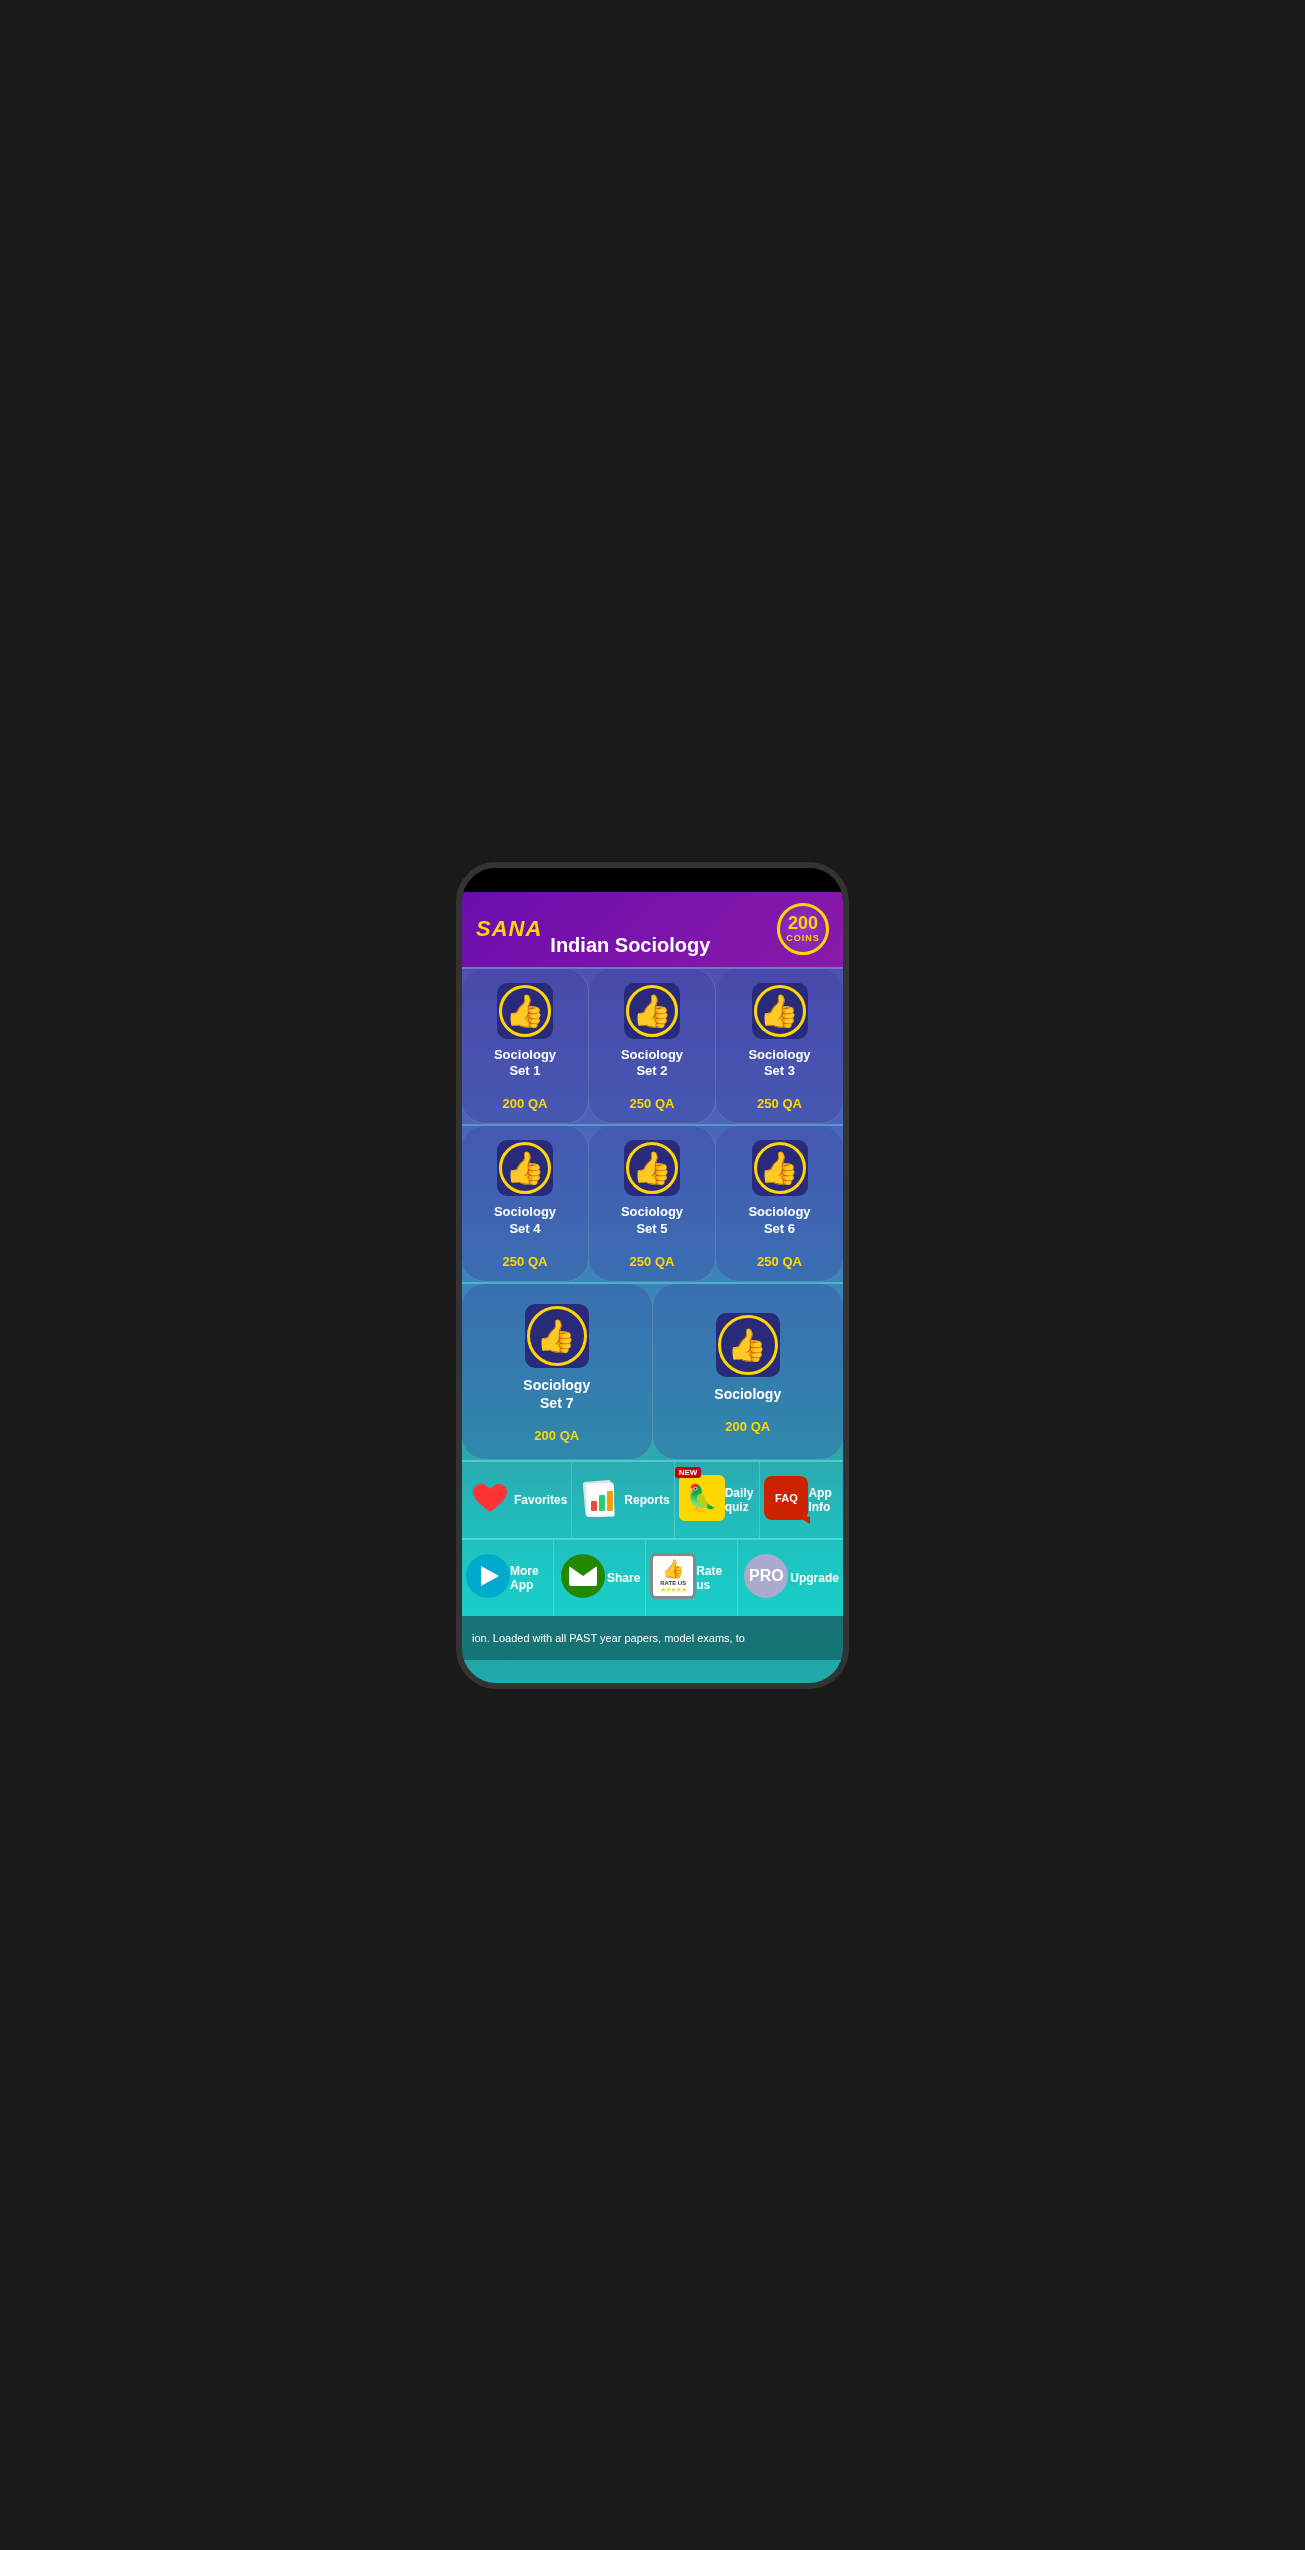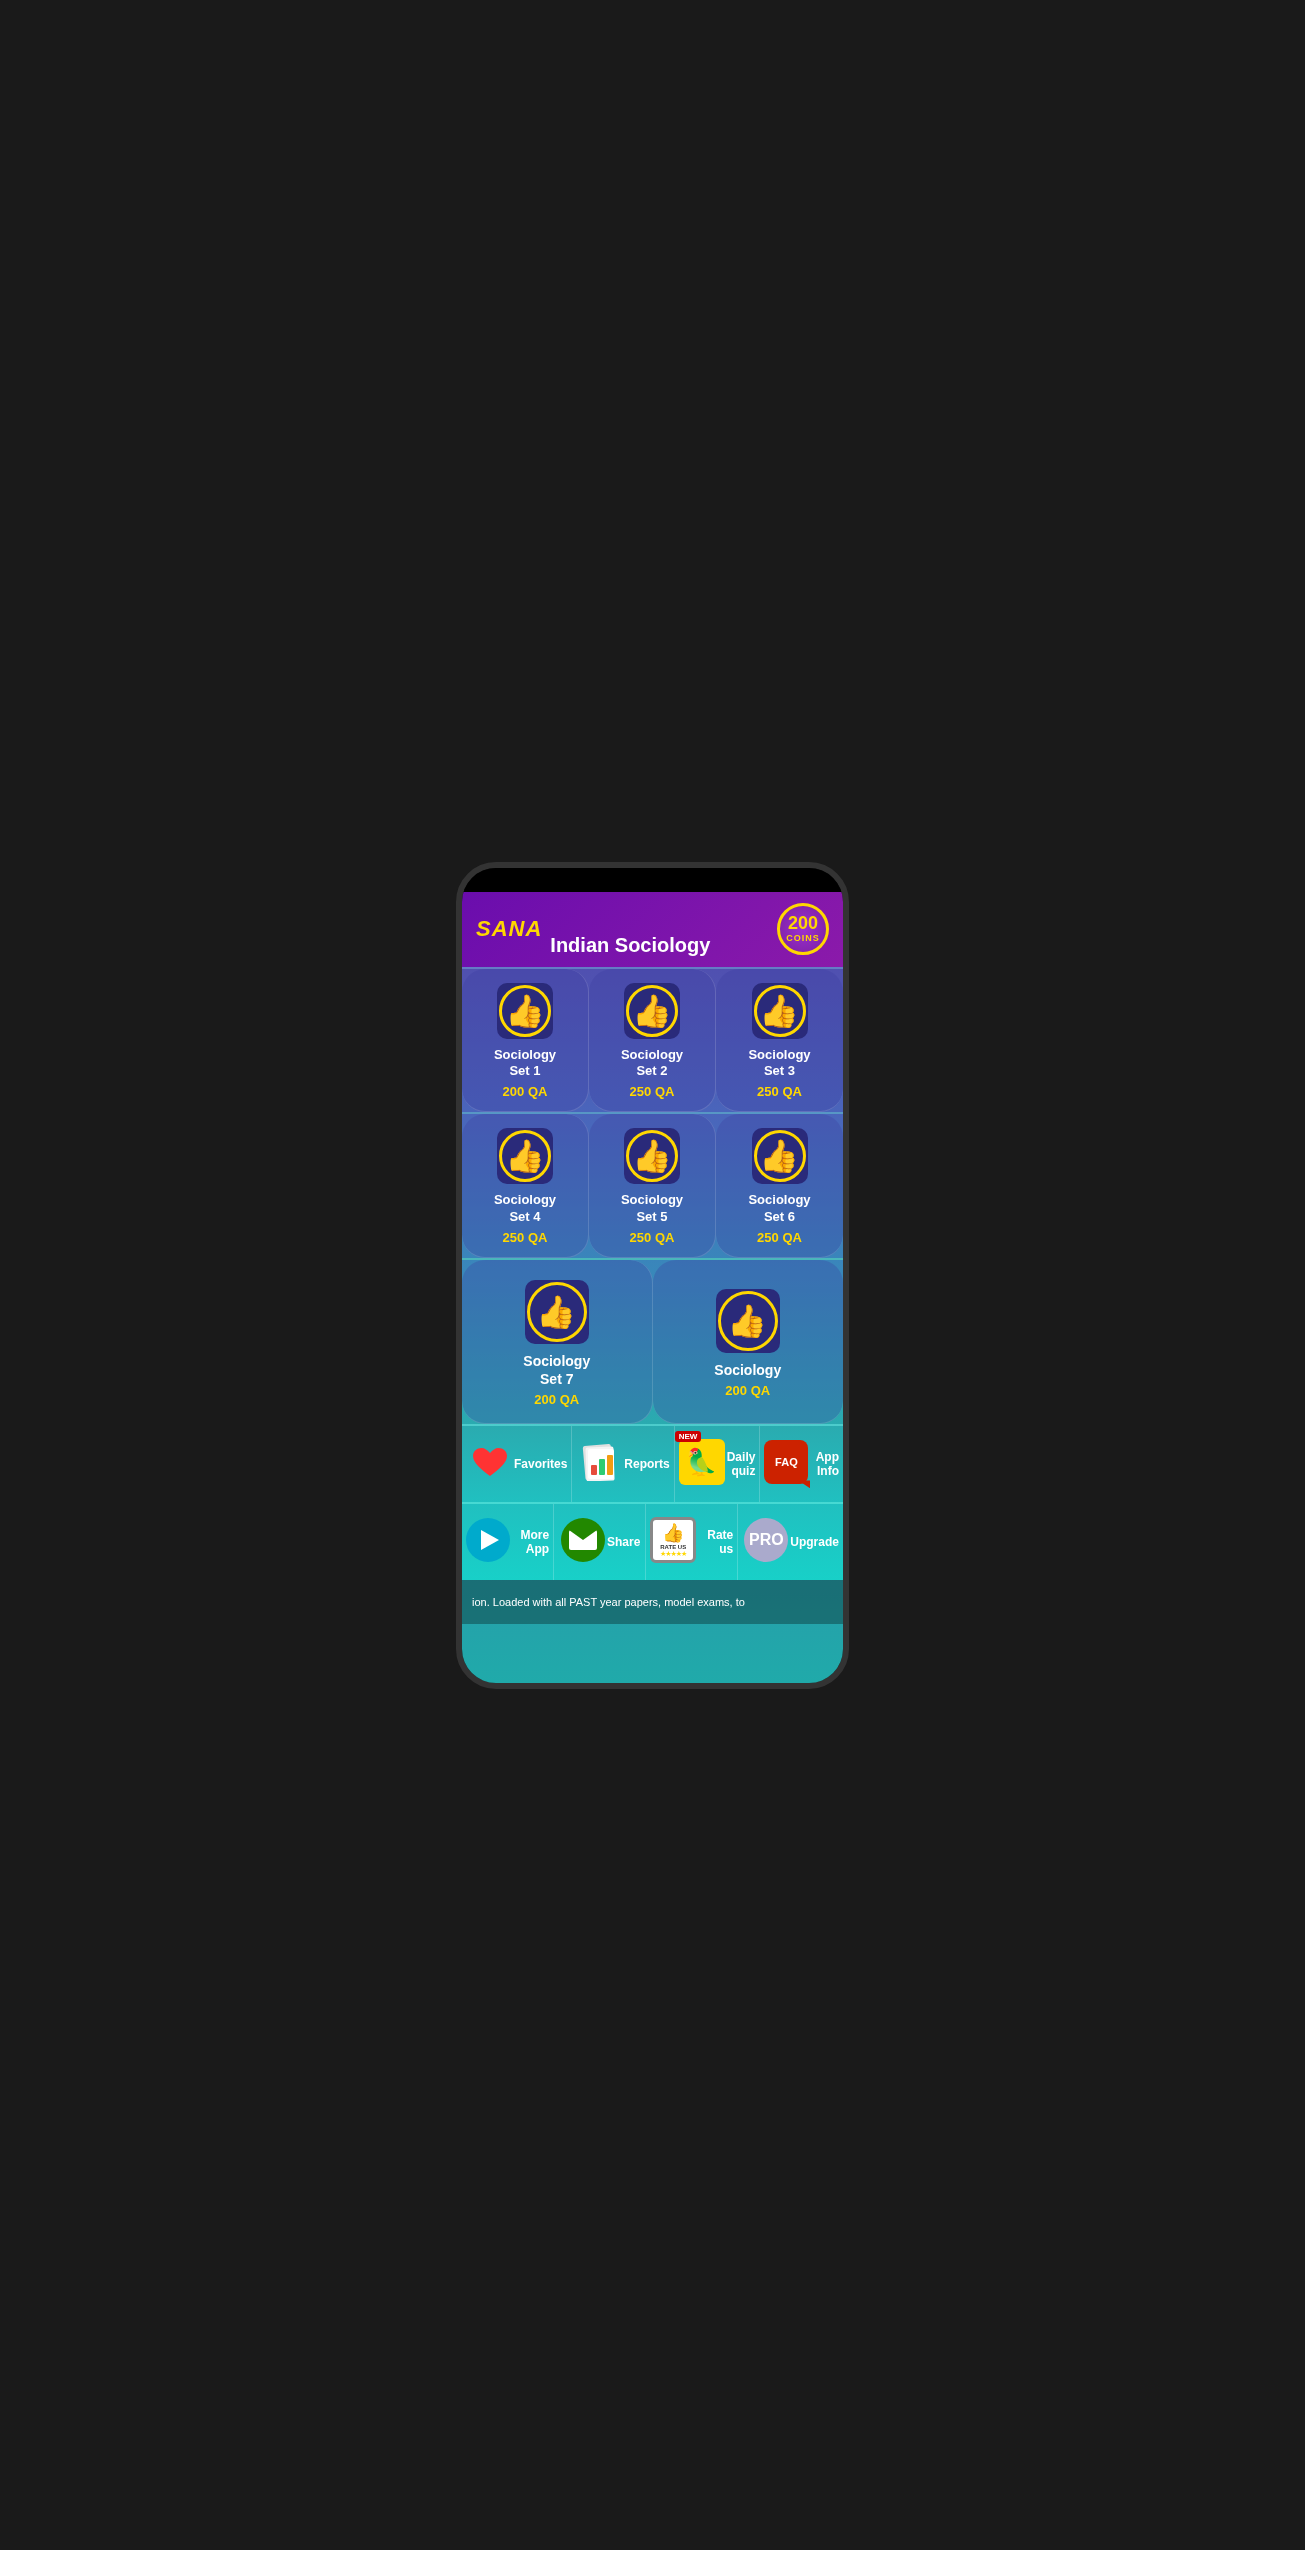--- a/index.html
+++ b/index.html
@@ -156,20 +156,21 @@
       font-size: 13px;
       font-weight: bold;
       text-align: center;
       line-height: 1.3;
       margin-bottom: 4px;
     }
     .quiz-qa {
       color: #FFD700;
       font-size: 13px;
       font-weight: bold;
+      margin-top: 12px;
     }
 
     
     .bottom-grid {
       display: grid;
       grid-template-columns: repeat(4, 1fr);
       border-top: 2px solid rgba(255,255,255,0.2);
       background: rgba(0, 180, 180, 0.4);
     }
     .bottom-item {
@@ -188,21 +189,21 @@
       display: flex;
       align-items: center;
       justify-content: center;
       font-size: 28px;
       margin-bottom: 4px;
     }
     .bottom-label {
       color: #fff;
       font-size: 12px;
       font-weight: bold;
-      text-align: right;
+      text-align: left;
     }
 
     
     .bird-container {
       width: 46px;
       height: 46px;
       background: #FFD700;
       border-radius: 6px;
       display: flex;
       align-items: center;

